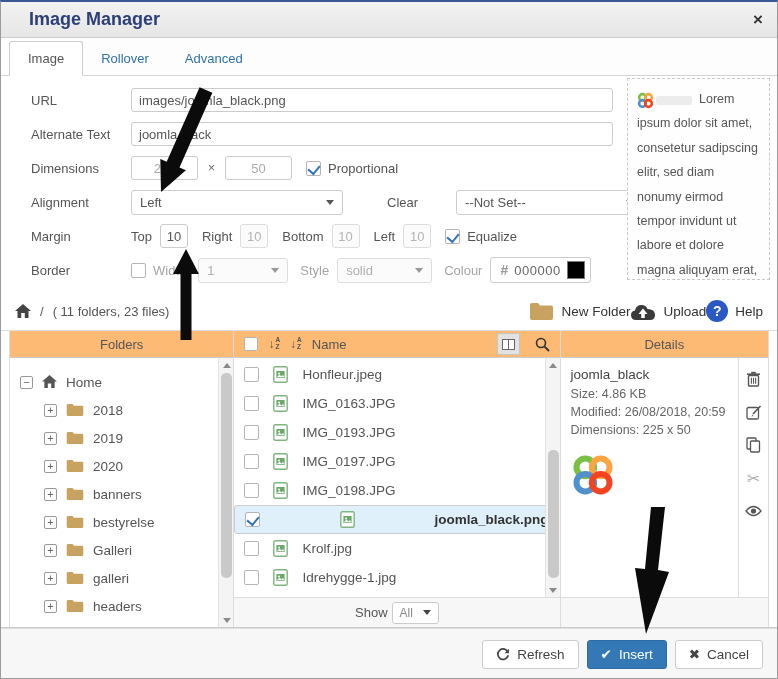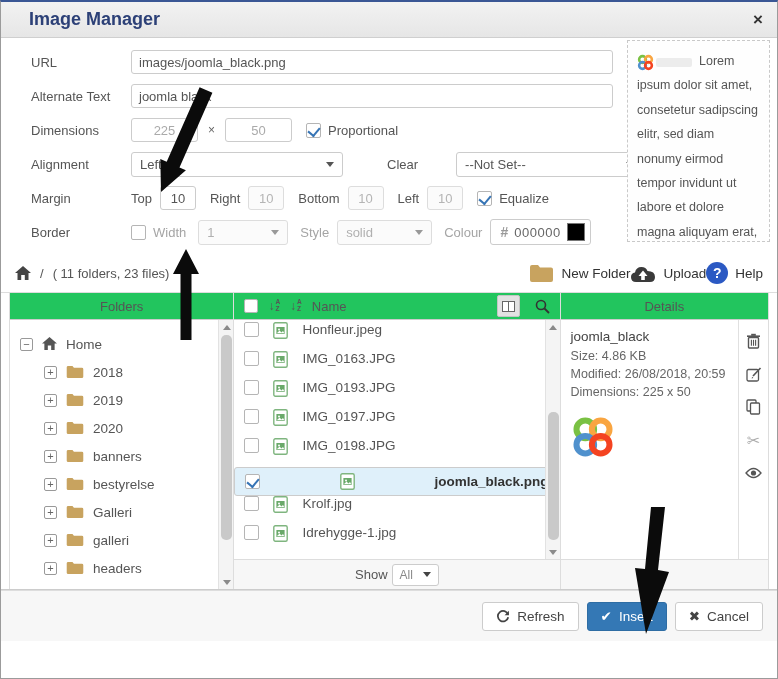--- a/index.html
+++ b/index.html
@@ -18,21 +18,21 @@
   .tab.active { background:#fff; border:1px solid #ccc; border-bottom:1px solid #fff; border-radius:3px 3px 0 0; margin-bottom:-1px; color:#555; }
   .tab.link { color:#3071a9; border:none; }
 
   
   .formarea { position:relative; height:216px; padding:12px 0 0 30px; }
   .frow { display:flex; align-items:center; margin-bottom:10px; height:24px; }
   .flabel { width:100px; font-size:13px; color:#555; flex:0 0 100px; }
   .inp { height:24px; border:1px solid #ccc; border-radius:3px; font-size:13px; color:#555; padding:0 7px; background:#fff; display:flex; align-items:center; }
   .inp.big { width:482px; }
   .inp.dim { width:67px; justify-content:center; color:#aaa; }
-  .inp.mini { width:36px; justify-content:center; }
+  .inp.mini { width:28px; justify-content:center; }
   .inp.disabled { color:#b5b5b5; background:#fbfbfb; border-color:#ddd; }
   .sep { margin:0 10px; color:#666; font-size:12px; }
   .sel { height:25px; border:1px solid #ccc; border-radius:3px; background:#fff; display:flex; align-items:center; font-size:13px; color:#555; padding:0 8px; justify-content:space-between; }
   .sel.disabled { color:#b0b0b0; background:#fbfbfb; border-color:#ddd; }
   .tri-down { width:0; height:0; border-left:4px solid transparent; border-right:4px solid transparent; border-top:5px solid #555; margin-left:8px; }
   .sel.disabled .tri-down { border-top-color:#999; }
   .cb { width:15px; height:15px; border:1px solid #b5b5b5; border-radius:2px; background:#fff; position:relative; flex:0 0 15px; }
   .cb.checked::after { content:""; position:absolute; left:3px; top:1px; width:6px; height:9px; border-right:2px solid #3674b5; border-bottom:2px solid #3674b5; transform:rotate(40deg); }
   .cblabel { font-size:13px; color:#555; margin-left:7px; }
   .mlab { font-size:13px; color:#555; margin:0 8px 0 0; }
@@ -54,42 +54,42 @@
   .pb-actions { margin-left:auto; display:flex; align-items:center; }
   .pb-btn { display:flex; align-items:center; gap:7px; cursor:pointer; font-size:13.5px; color:#333; }
   .helpcircle { width:22px; height:22px; border-radius:50%; background:#2b59c3; color:#fff; font-weight:bold; font-size:14px; display:flex; align-items:center; justify-content:center; }
 
   
   .browser { height:298px; display:flex; border-top:1px solid #ddd; border-bottom:1px solid #ccc; }
   .col { display:flex; flex-direction:column; border-right:1px solid #ddd; }
   .col.folders { width:226px; margin-left:8px; border-left:1px solid #ddd; }
   .col.files { width:327px; }
   .col.details { width:209px; border-right:1px solid #ddd; margin-right:8px; }
-  .colheader { height:27px; background:#22c55e; border-bottom:1px solid #ccc; display:flex; align-items:center; justify-content:center; font-size:13px; color:#555; flex:0 0 27px; }
+  .colheader { height:27px; background:#fdba74; border-bottom:1px solid #ccc; display:flex; align-items:center; justify-content:center; font-size:13px; color:#555; flex:0 0 27px; }
   .colheader.nameh { justify-content:flex-start; padding:0 0 0 10px; gap:10px; }
   .colbody { flex:1 1 auto; position:relative; overflow:hidden; }
   .strip { height:30px; border-top:1px solid #ddd; background:#f7f7f7; flex:0 0 30px; display:flex; align-items:center; justify-content:center; gap:4px; }
 
   
   .tree { padding:10px 4px 0 10px; font-size:13.5px; color:#555; }
   .trow { display:flex; align-items:center; height:28px; gap:9px; }
   .trow.child { padding-left:24px; }
   .expander { width:13px; height:13px; border:1px solid #999; border-radius:2px; background:#fff; display:flex; align-items:center; justify-content:center; font-size:11px; color:#666; line-height:1; flex:0 0 13px; cursor:pointer; }
 
   
   .vscroll { position:absolute; top:0; right:0; width:15px; height:100%; background:#f4f4f4; border-left:1px solid #e2e2e2; }
   .vscroll .arrow { position:absolute; left:0; width:15px; height:14px; display:flex; align-items:center; justify-content:center; }
   .vscroll .arrow.up { top:0; } .vscroll .arrow.down { bottom:0; }
   .tri-up-s { width:0;height:0;border-left:4px solid transparent;border-right:4px solid transparent;border-bottom:5px solid #8a8a8a; }
   .tri-dn-s { width:0;height:0;border-left:4px solid transparent;border-right:4px solid transparent;border-top:5px solid #8a8a8a; }
   .thumb { position:absolute; left:2px; width:11px; background:#c9c9c9; border-radius:5px; }
 
   
   .filelist { padding-top:2px; }
-  .fitem { display:flex; height:29px; padding:0 10px; gap:14px; font-size:13.5px; color:#555; }
+  .fitem { display:flex; align-items:center; height:29px; padding:0 10px; gap:14px; font-size:13.5px; color:#555; }
   .fitem .fname { }
   .fitem.sel { background:#dff0fa; }
   .fitem.sel .fname { font-weight:bold; color:#333; }
   .showsel { height:22px; border:1px solid #ccc; border-radius:3px; background:#fff; display:flex; align-items:center; font-size:12px; color:#888; padding:0 7px; gap:8px; }
   .showlab { font-size:13px; color:#555; }
 
   
   .dbody { display:flex; }
   .dinfo { flex:1; padding:9px 6px 0 10px; }
   .dtitle { font-size:13.5px; font-weight:normal; color:#444; margin-bottom:3px; }
@@ -115,20 +115,25 @@
 </head>
 <body>
 
 <div class="dialog">
 
   <div class="titlebar">
     <span class="title">Image Manager</span>
     <span class="close">×</span>
   </div>
 
+  <div class="tabs">
+    <div class="tab active">Image</div>
+    <div class="tab link">Rollover</div>
+    <div class="tab link">Advanced</div>
+  </div>
 
   <div class="formarea">
     <div class="frow">
       <span class="flabel">URL</span>
       <span class="inp big">images/joomla_black.png</span>
     </div>
     <div class="frow">
       <span class="flabel">Alternate Text</span>
       <span class="inp big">joomla black</span>
     </div>

